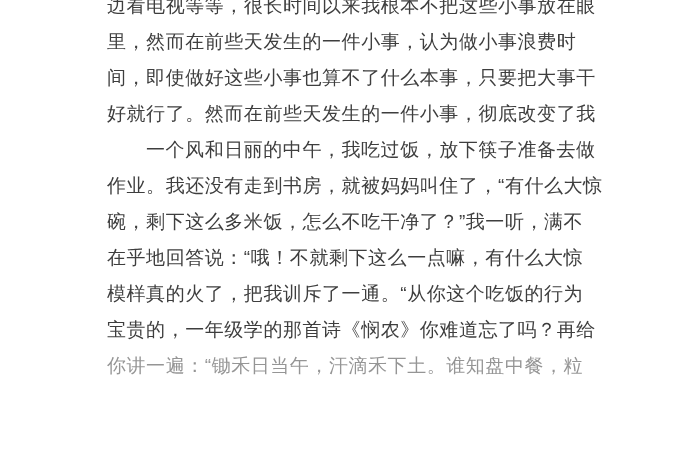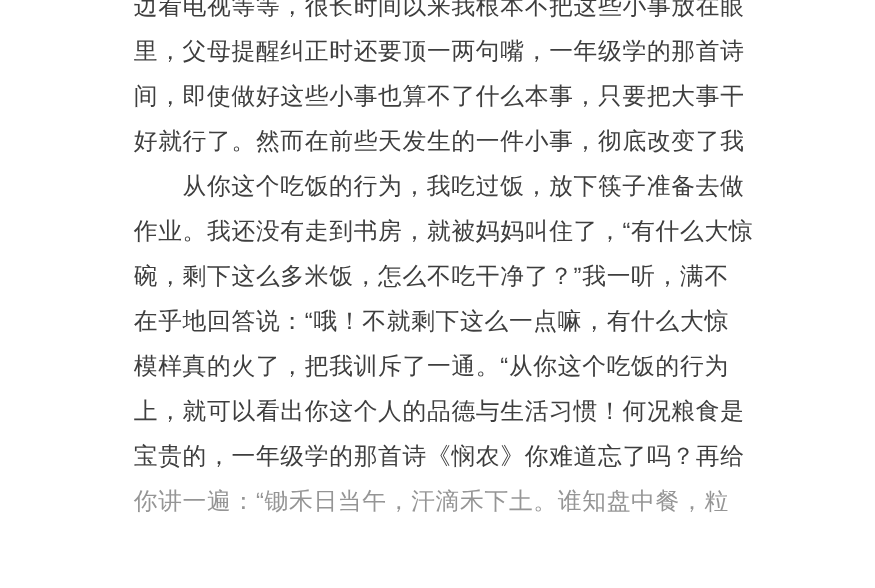--- a/index.html
+++ b/index.html
@@ -34,25 +34,24 @@
   .line.faint {
     opacity: 0.55;
   }
 </style>
 </head>
 <body>
 
 <div id="screen">
   <div id="textblock" style="color: rgb(62, 62, 62);">
       <div class="line">边看电视等等，很长时间以来我根本不把这些小事放在眼</div>
-      <div class="line">里，父母提醒纠正时还要顶一两句嘴，一年级学的那首诗</div>
+      <div class="line">里，然而在前些天发生的一件小事，认为做小事浪费时</div>
       <div class="line">间，即使做好这些小事也算不了什么本事，只要把大事干</div>
       <div class="line">好就行了。然而在前些天发生的一件小事，彻底改变了我</div>
-      <div class="line indent">从你这个吃饭的行为，我吃过饭，放下筷子准备去做</div>
+      <div class="line indent">一个风和日丽的中午，我吃过饭，放下筷子准备去做</div>
       <div class="line">作业。我还没有走到书房，就被妈妈叫住了，“有什么大惊</div>
       <div class="line">碗，剩下这么多米饭，怎么不吃干净了？”我一听，满不</div>
       <div class="line">在乎地回答说：“哦！不就剩下这么一点嘛，有什么大惊</div>
       <div class="line">模样真的火了，把我训斥了一通。“从你这个吃饭的行为</div>
-      <div class="line">上，就可以看出你这个人的品德与生活习惯！何况粮食是</div>
       <div class="line">宝贵的，一年级学的那首诗《悯农》你难道忘了吗？再给</div>
       <div class="line faint">你讲一遍：“锄禾日当午，汗滴禾下土。谁知盘中餐，粒</div>
     </div>
 </div>
 
 </body></html>

